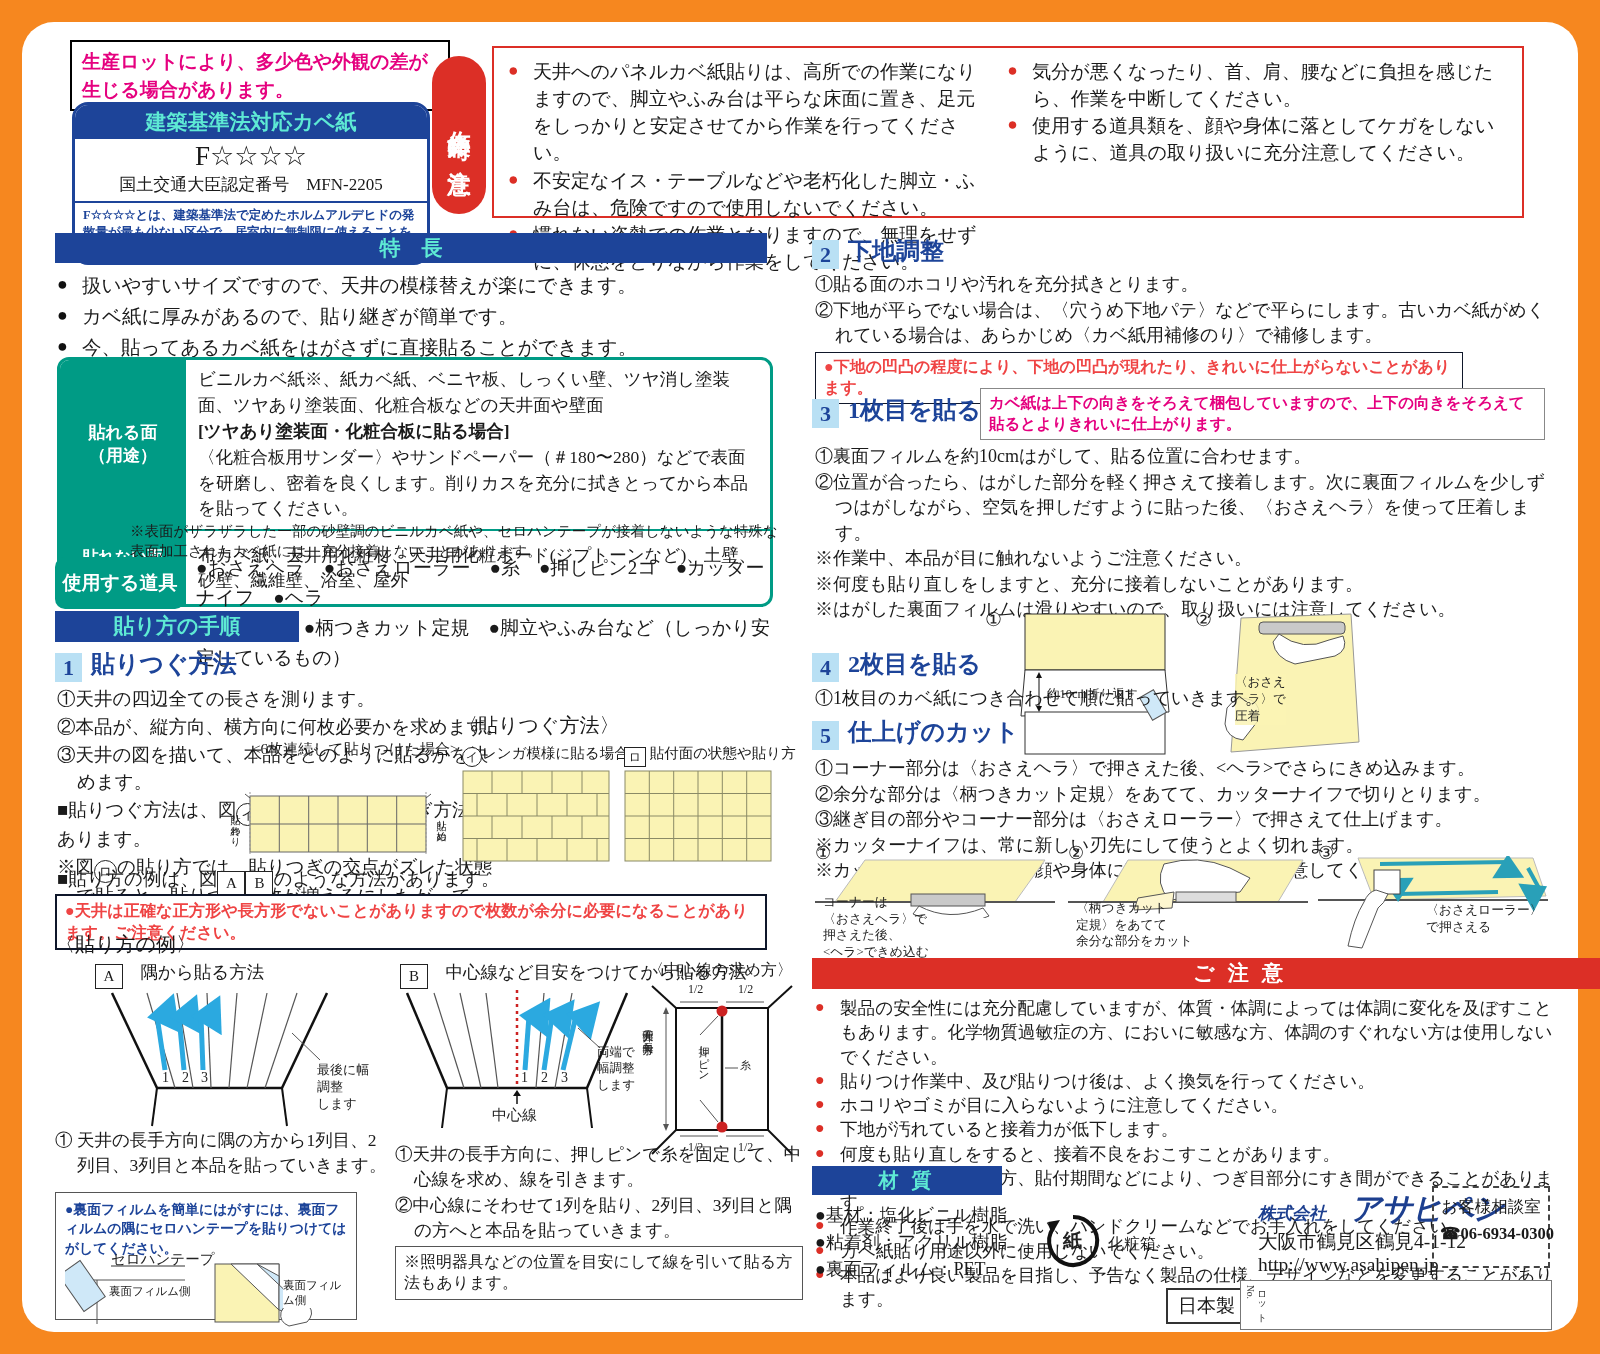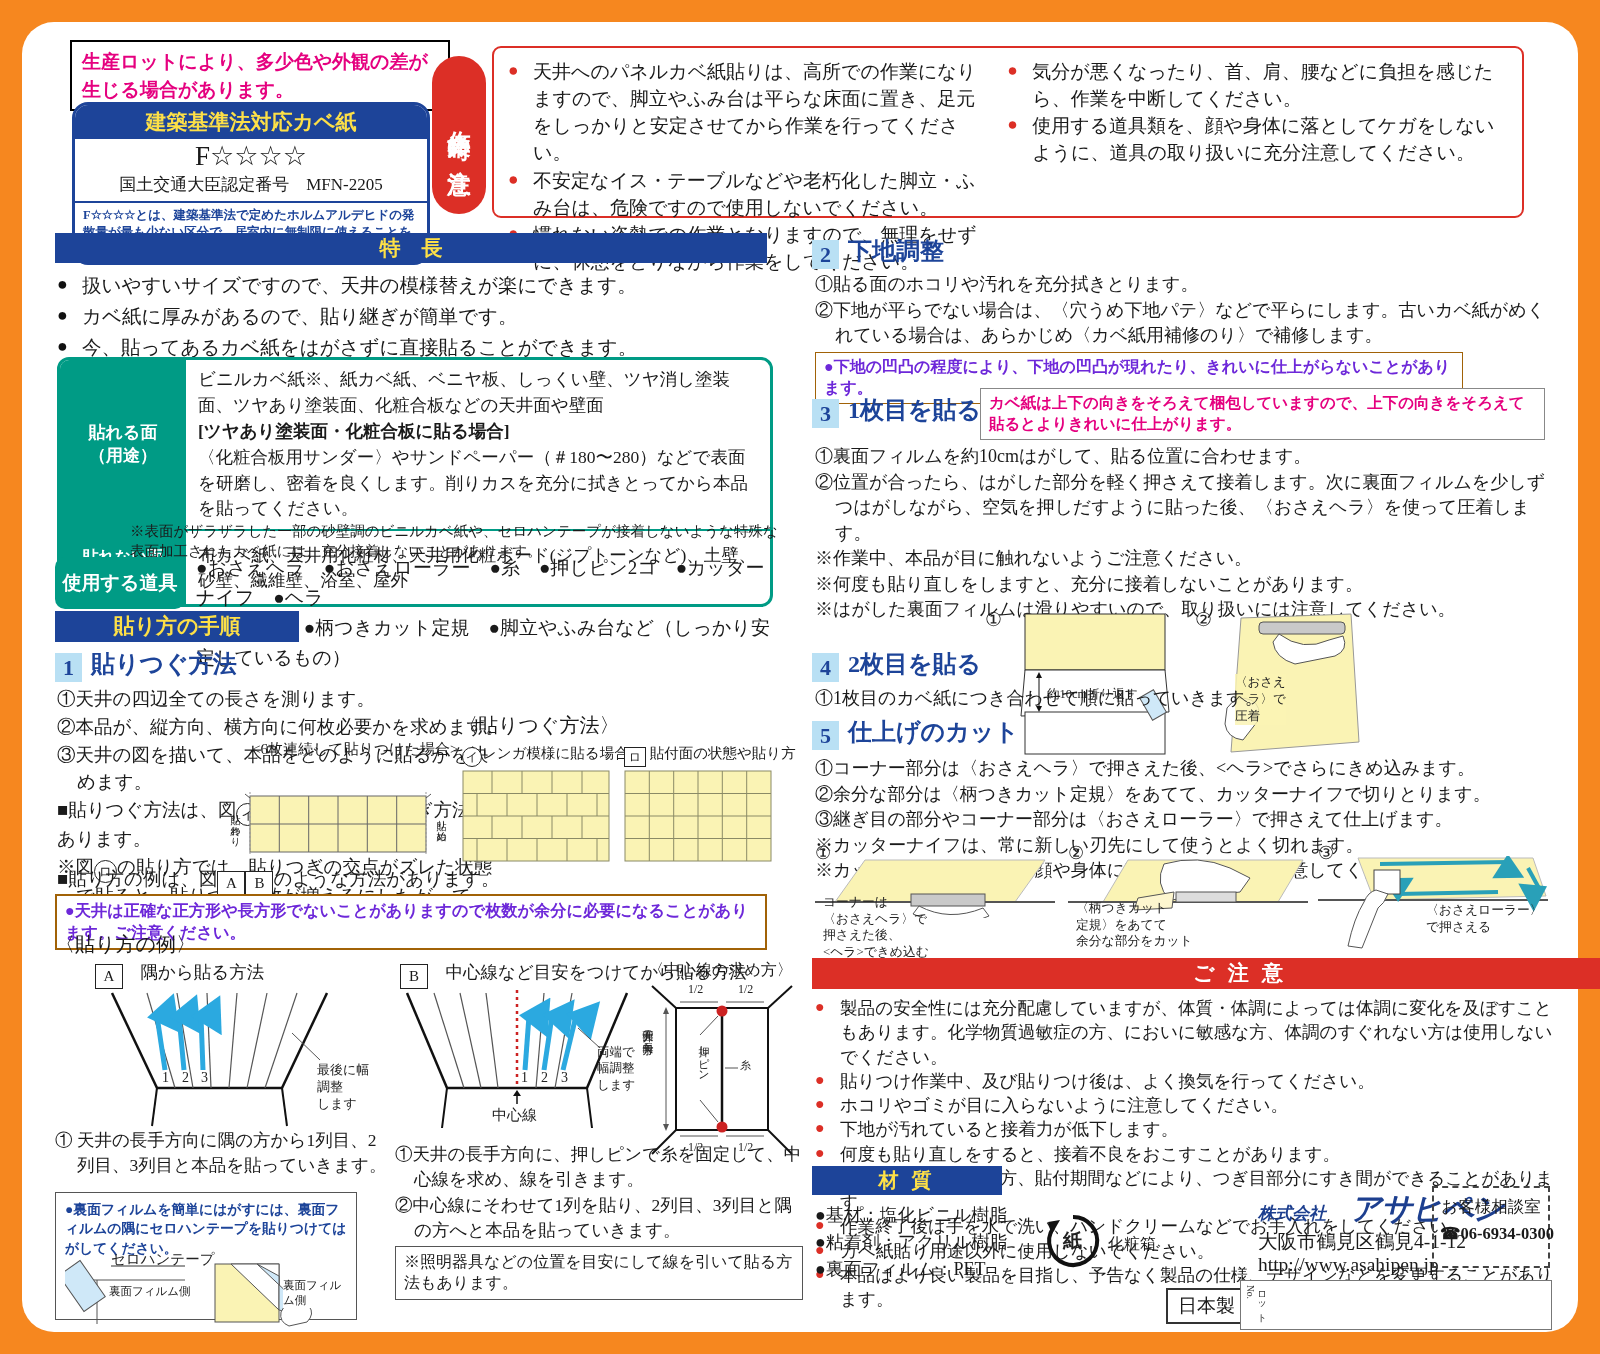--- a/index.html
+++ b/index.html
@@ -2,27 +2,27 @@
 <html><head>
 <meta charset="utf-8">
 <style>
   html,body{margin:0;padding:0}
   .page{position:relative;width:1600px;height:1354px;background:#f6871f;
         font-family:Liberation Serif, serif;color:#1a1a1a;overflow:hidden}
   .sheet{position:absolute;left:22px;top:22px;right:22px;bottom:22px;background:#fff;border-radius:32px}
   .abs{position:absolute}
   .pre{white-space:pre-line}
   
-  .bluebar{background:#1d4499;color:#fde047;font-weight:bold;text-align:center}
+  .bluebar{background:#1d4499;color:#5eead4;font-weight:bold;text-align:center}
   .redbar{background:#dc2f26;color:#fff;font-weight:bold;text-align:center}
   .numbox{display:inline-block;width:27px;height:29px;background:#b9e0f4;color:#1d4499;
           font-weight:bold;font-size:22px;line-height:29px;text-align:center;margin-right:9px;vertical-align:-3px}
   .sec-title{color:#1d4499;font-weight:bold;font-size:24px}
   
-  .pinkbox{border:2px solid #a16207;color:#6d28d9;font-weight:600;background:#fff}
+  .pinkbox{border:2px solid #0f172a;color:#ef4444;font-weight:600;background:#fff}
   .graybox{border:2px solid #555;background:#fff}
   
   ul{margin:0;padding:0;list-style:none}
   .hang li{position:relative;padding-left:25px;text-indent:0;margin:0}
   .hang li::before{content:"●";position:absolute;left:0;top:0;font-size:0.92em}
   .red-dots li::before{color:#dc2f26}
   .blk-dots li::before{color:#111}
   .steps li{padding-left:20px;text-indent:-20px;margin:0}
   
   .circ{display:inline-block;width:21px;height:21px;border:1.5px solid #222;border-radius:50%;
@@ -45,21 +45,21 @@
 
   <div class="abs" style="left:72px;top:102px;width:352px;border:3px solid #1d4499;border-radius:16px;overflow:hidden;background:#fff">
     <div class="bluebar" style="font-size:21px;padding:3px 0">建築基準法対応カベ紙</div>
     <div style="text-align:center;font-size:27px;line-height:1.15;margin-top:2px">F☆☆☆☆</div>
     <div style="text-align:center;font-size:17px;margin:1px 0 5px">国土交通大臣認定番号　MFN-2205</div>
     <div style="border-top:2.5px solid #1d4499;color:#1d4499;font-size:12.5px;font-weight:600;padding:4px 8px;line-height:1.35">F☆☆☆☆とは、建築基準法で定めたホルムアルデヒドの発散量が最も少ない区分で、居室内に無制限に使えることを表します。</div>
   </div>
 
   <div class="abs vtext" style="left:432px;top:56px;width:54px;height:158px;background:#dc2f26;border-radius:27px;color:#fff;
               font-weight:bold;font-size:23px;letter-spacing:3px;display:flex;align-items:center;justify-content:center">作業時の注意</div>
-  <div class="abs" style="left:492px;top:46px;width:1032px;height:172px;border:2px solid #dc2f26;background:#fff;border-radius:9px;
+  <div class="abs" style="left:492px;top:46px;width:1032px;height:172px;border:2px solid #dc2f26;background:#fff;border-radius:0;
               display:flex;gap:18px;padding:10px 14px;box-sizing:border-box">
     <ul class="hang red-dots" style="width:49%;font-size:19px;line-height:1.43">
       <li>天井へのパネルカベ紙貼りは、高所での作業になりますので、脚立やふみ台は平らな床面に置き、足元をしっかりと安定させてから作業を行ってください。</li>
       <li>不安定なイス・テーブルなどや老朽化した脚立・ふみ台は、危険ですので使用しないでください。</li>
       <li>慣れない姿勢での作業となりますので、無理をせずに、休憩をとりながら作業をしてください。</li>
     </ul>
     <ul class="hang red-dots" style="width:51%;font-size:19px;line-height:1.43">
       <li>気分が悪くなったり、首、肩、腰などに負担を感じたら、作業を中断してください。</li>
       <li>使用する道具類を、顔や身体に落としてケガをしないように、道具の取り扱いに充分注意してください。</li>
     </ul>

